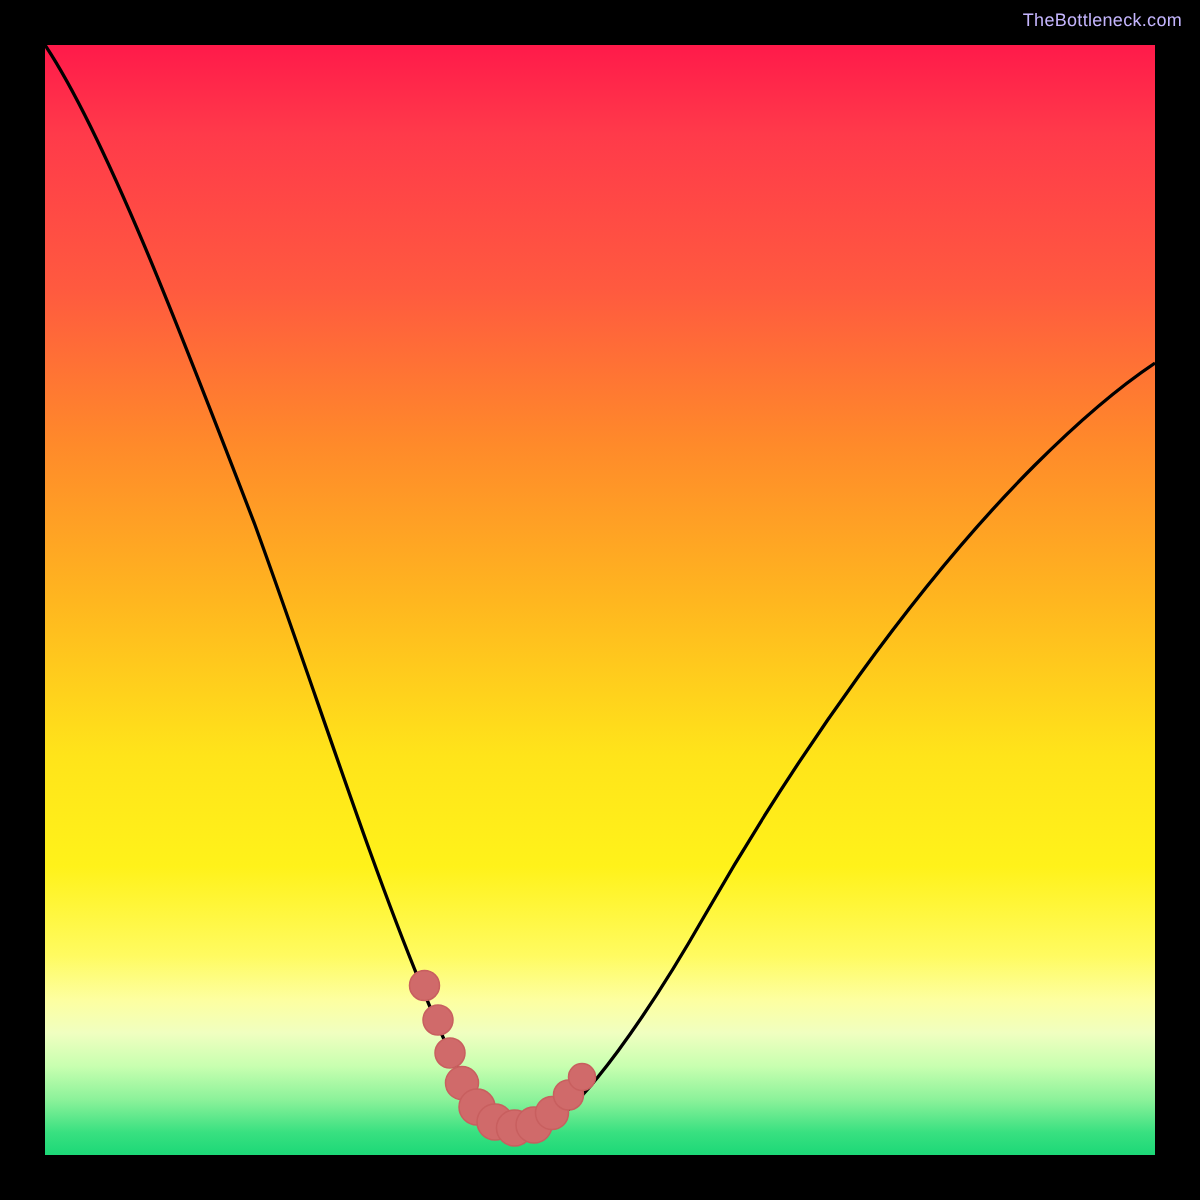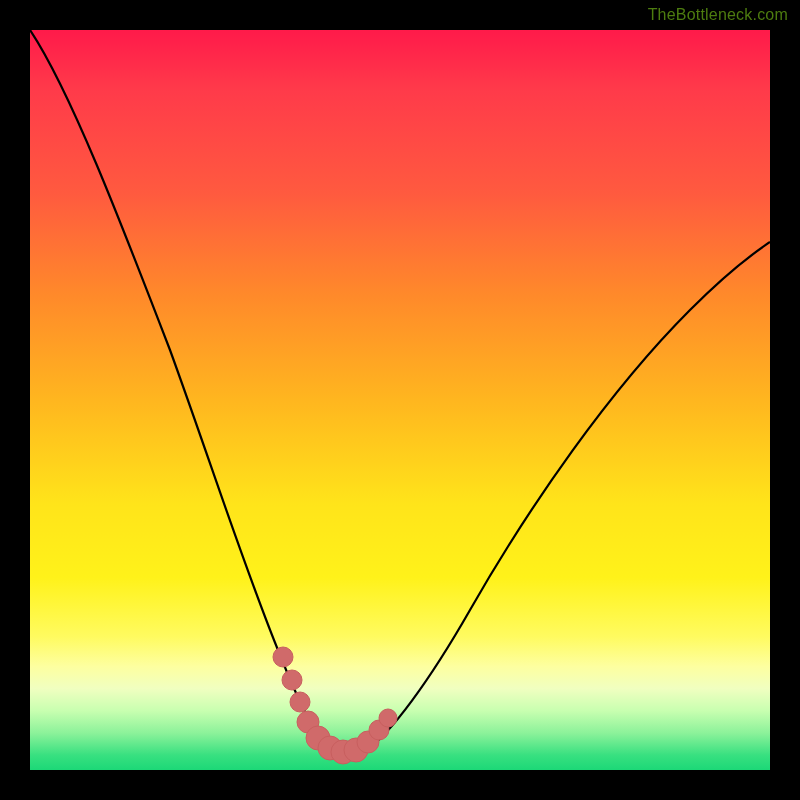--- a/index.html
+++ b/index.html
@@ -42,22 +42,22 @@
       #c8ffb0 92%,
       #8cf29a 95%,
       #38e080 98%,
       #1cd877 100%
     );
   }
   .watermark {
     position: absolute;
     top: 6px;
     right: 12px;
-    color: #4d7c0f;
-    font-size: 16px;
+    color: #c4b5fd;
+    font-size: 12px;
     font-weight: 500;
     letter-spacing: 0.2px;
     user-select: none;
   }
   svg.curve {
     position: absolute;
     inset: 0;
   }
 </style>
 </head>

